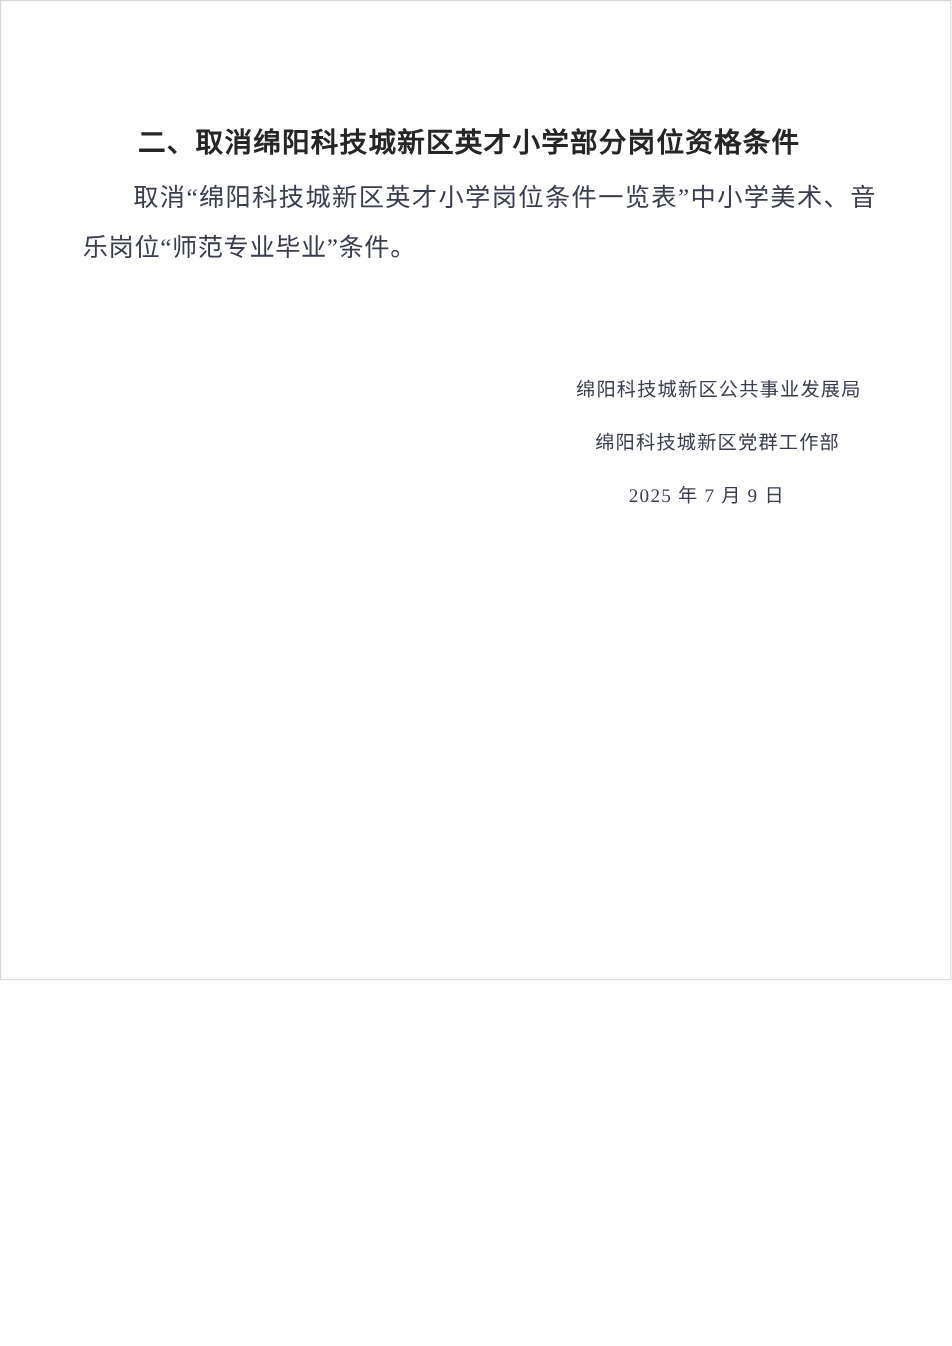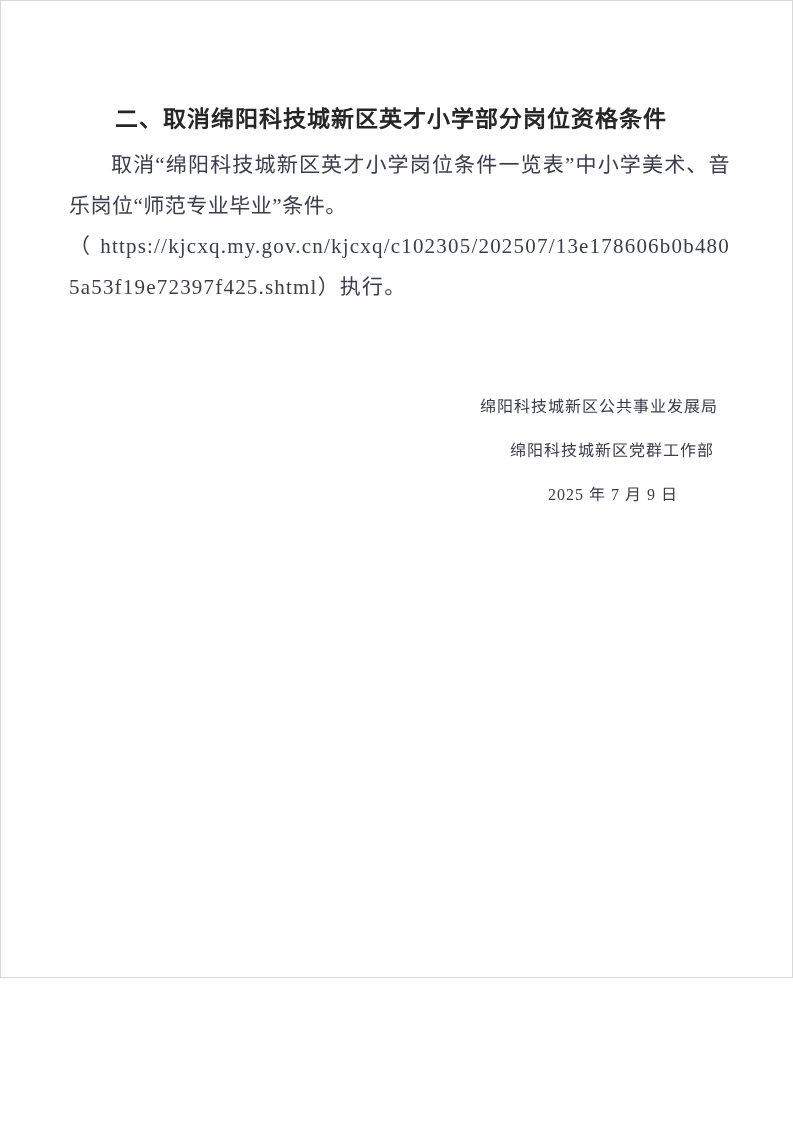--- a/index.html
+++ b/index.html
@@ -3,21 +3,21 @@
 <meta charset="utf-8">
 <style>
   html, body {
     margin: 0;
     padding: 0;
     background: #ffffff;
   }
   .page {
     position: relative;
     width: 793px;
-    height: 978px;
+    height: 817px;
     box-sizing: border-box;
     background: var(--page-bg, #ffffff);
     border: 1px solid var(--page-border, #d8d8d8);
     overflow: hidden;
     font-family: "Liberation Serif", "DejaVu Serif", serif;
   }
   .content {
     box-sizing: border-box;
     padding: 98px 62px 0 68px;
   }
@@ -51,35 +51,34 @@
     margin-top: 78px;
     font-size: 16px;
     letter-spacing: 1px;
     color: var(--body-color, #3a3d4d);
   }
   .sig-line {
     text-align: right;
     line-height: 44px;
   }
   .sig-org-1 { margin-right: 12px; }
-  .sig-org-2 { margin-right: 16px; }
-  .sig-date  { margin-right: 52px; font-family: Liberation Serif, serif; }
+  .sig-org-2 { margin-right: 30px; }
+  .sig-date  { margin-right: 76px; font-family: Liberation Serif, serif; }
 </style>
 </head>
 <body>
 
 <div class="page">
   <div class="content">
 
     <h2 class="heading">二、取消绵阳科技城新区英才小学部分岗位资格条件</h2>
 
     <p class="body-para indent">取消“绵阳科技城新区英才小学岗位条件一览表”中小学美术、音乐岗位“师范专业毕业”条件。</p>
 
 
-    <p class="body-para url-para">（https://kjcxq.my.gov.cn/kjcxq/c102305/202507/13e178606b0b4805a53f19e72397f425.shtml）执行。</p>
 
     <div class="signature">
       <div class="sig-line sig-org-1">绵阳科技城新区公共事业发展局</div>
       <div class="sig-line sig-org-2">绵阳科技城新区党群工作部</div>
       <div class="sig-line sig-date">2025 年 7 月 9 日</div>
     </div>
 
   </div>
 </div>
 

